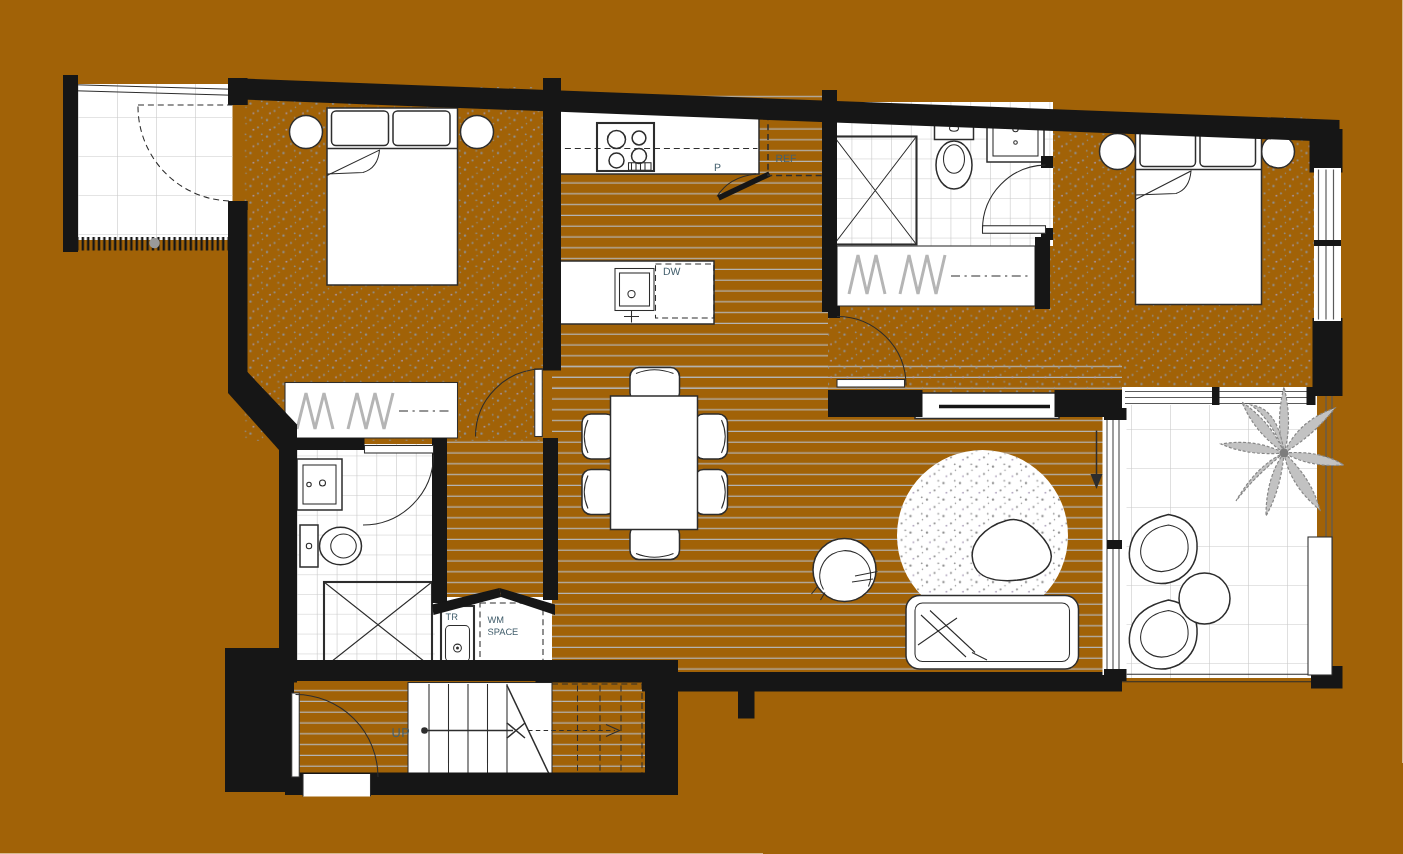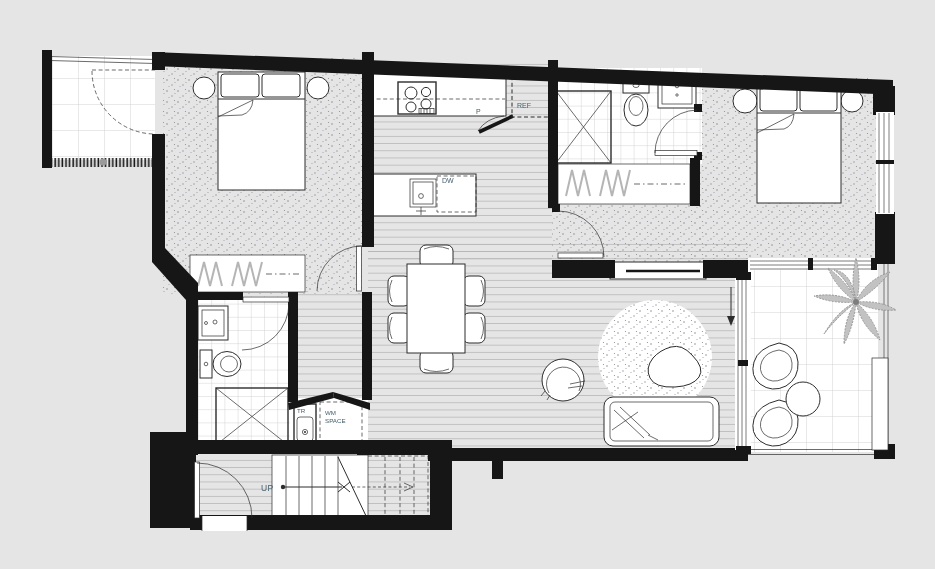--- a/index.html
+++ b/index.html
@@ -1,16 +1,16 @@
 <!DOCTYPE html>
 <html style="--wall: #161616; --line: #2d2d2d; --floorline: #b4b4b4; --tile: #c9c9c9; --stipple: #8f8f8f; --glyph: #b5b5b5; --label: #44606e; --plant: #c2c2c2; --plantstroke: #878787;"><head>
 <meta charset="utf-8">
 <style>
   html,body{margin:0;padding:0;background:#ffffff;}
-  .canvas{width:935px;height:569px;position:relative;background:#e5e5e5;overflow:hidden;}
+  .canvas{width:935px;height:569px;position:relative;background:#a16207;overflow:hidden;}
   svg{display:block;}
   .wall{fill:var(--wall);stroke:none;}
   .ln{stroke:var(--line);fill:none;stroke-width:1;}
   .thin{stroke-width:.7;}
   .med{stroke-width:1.4;}
   .fx{fill:#ffffff;stroke:var(--line);stroke-width:1;}
   .fxthin{fill:#ffffff;stroke:var(--line);stroke-width:.7;}
   .dash{stroke-dasharray:4 2.6;}
   .dashdot{stroke-dasharray:6 3 1.5 3;}
   .flrln{stroke:var(--floorline);stroke-width:.8;}

